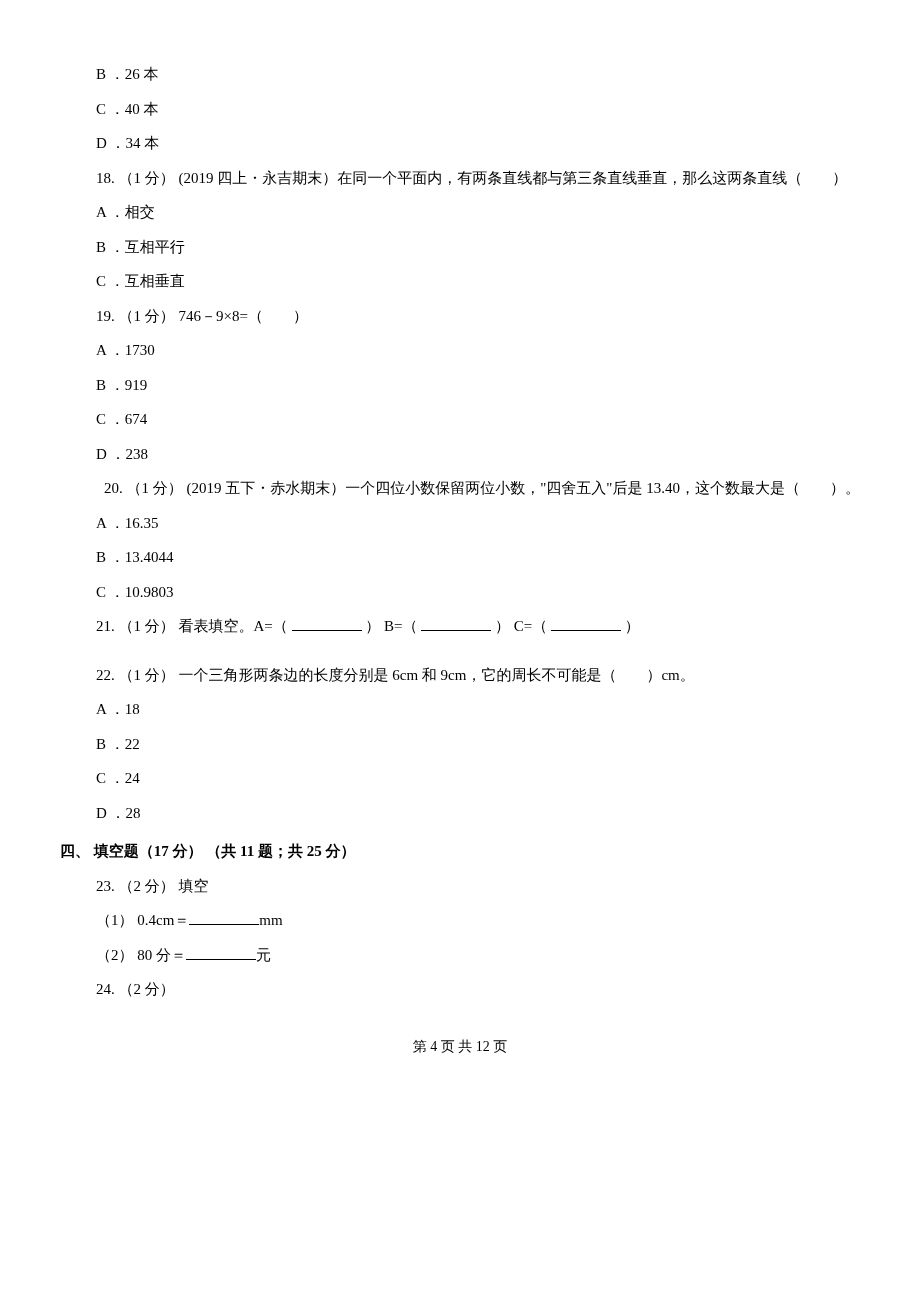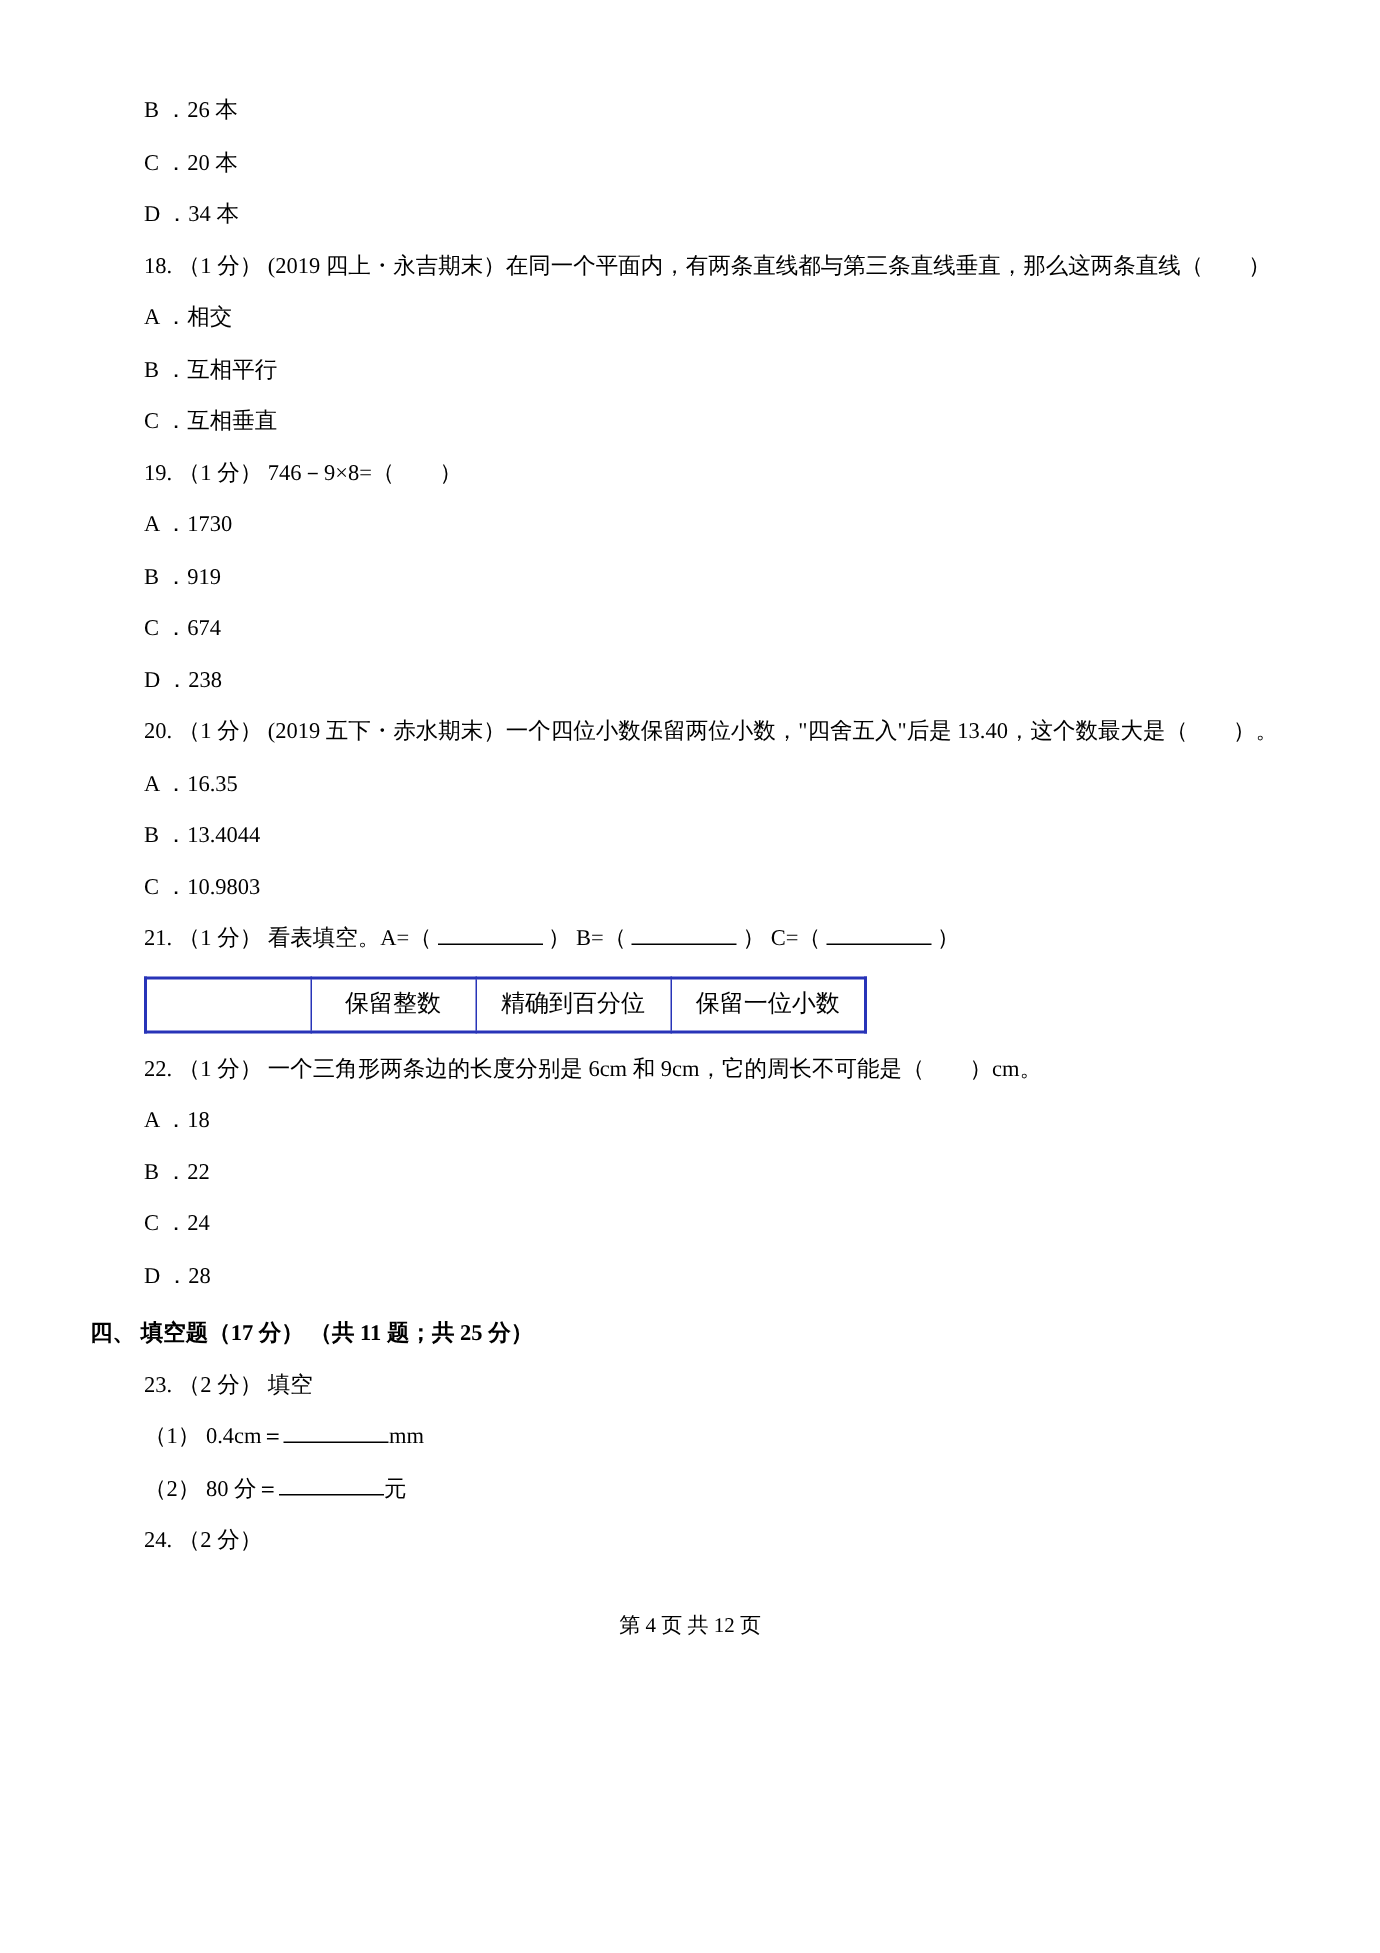--- a/index.html
+++ b/index.html
@@ -31,59 +31,53 @@
     }
     td.head { font-family: "SimHei","SimSun",sans-serif; }
     .blue-letter { color: #2834b8; font-family: "Times New Roman", serif; font-size: 20px; }
     .expr { font-family: "Times New Roman", serif; font-size: 18px; }
     .footer { text-align: center; margin-top: 30px; font-size: 14px; }
   </style>
 </head>
 <body>
 
 <div class="option">B ．26 本</div>
-<div class="option">C ．20 本</div>
+<div class="option">C ．40 本</div>
 <div class="option">D ．34 本</div>
 
 <div class="line" style="margin-left:36px; text-indent:0;">18. （1 分） (2019 四上・永吉期末）在同一个平面内，有两条直线都与第三条直线垂直，那么这两条直线（　　）</div>
 <div class="option">A ．相交</div>
 <div class="option">B ．互相平行</div>
 <div class="option">C ．互相垂直</div>
 
 <div class="line">19. （1 分） 746－9×8=（　　）</div>
 <div class="option">A ．1730</div>
 <div class="option">B ．919</div>
 <div class="option">C ．674</div>
 <div class="option">D ．238</div>
 
-<div class="line" style="margin-left: 0px; text-indent: 0px; padding-left: 36px; display: block;">20. （1 分） (2019 五下・赤水期末）一个四位小数保留两位小数，"四舍五入"后是 13.40，这个数最大是（　　）。</div>
+<div class="line" style="margin-left: 0px; text-indent: 0px; padding-left: 36px; display: block; text-align: right;">20. （1 分） (2019 五下・赤水期末）一个四位小数保留两位小数，"四舍五入"后是 13.40，这个数最大是（　　）。</div>
 
 <div class="option">A ．16.35</div>
 <div class="option">B ．13.4044</div>
 <div class="option">C ．10.9803</div>
 
 <div class="line">
   <span>21. （1 分） 看表填空。A=（</span>
   <span class="underline"></span>
   <span>）  B=（</span>
   <span class="underline"></span>
   <span>）    C=（</span>
   <span class="underline"></span>
   <span>）</span>
 </div>
 
 <div class="table-wrap">
   <table>
     <tbody>
-        <tr>
-      <td style="width:110px;"></td>
-      <td class="head" style="width:110px;">保留整数</td>
-      <td class="head" style="width:130px;">精确到百分位</td>
-      <td class="head" style="width:130px;">保留一位小数</td>
-    </tr>
   </tbody>
     </table>
 </div>
 
 <div class="line">22. （1 分） 一个三角形两条边的长度分别是 6cm 和 9cm，它的周长不可能是（　　）cm。</div>
 <div class="option">A ．18</div>
 <div class="option">B ．22</div>
 <div class="option">C ．24</div>
 <div class="option">D ．28</div>
 

